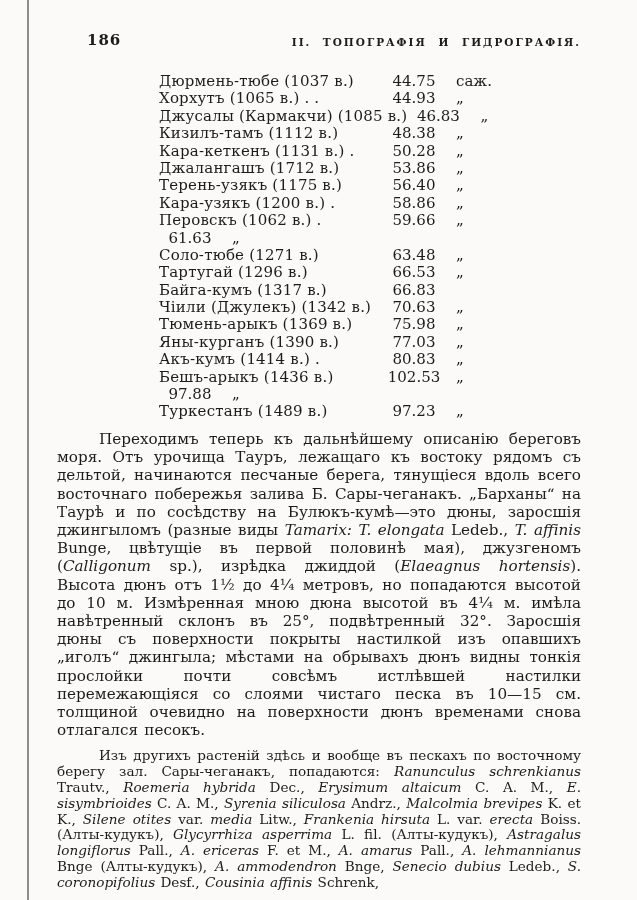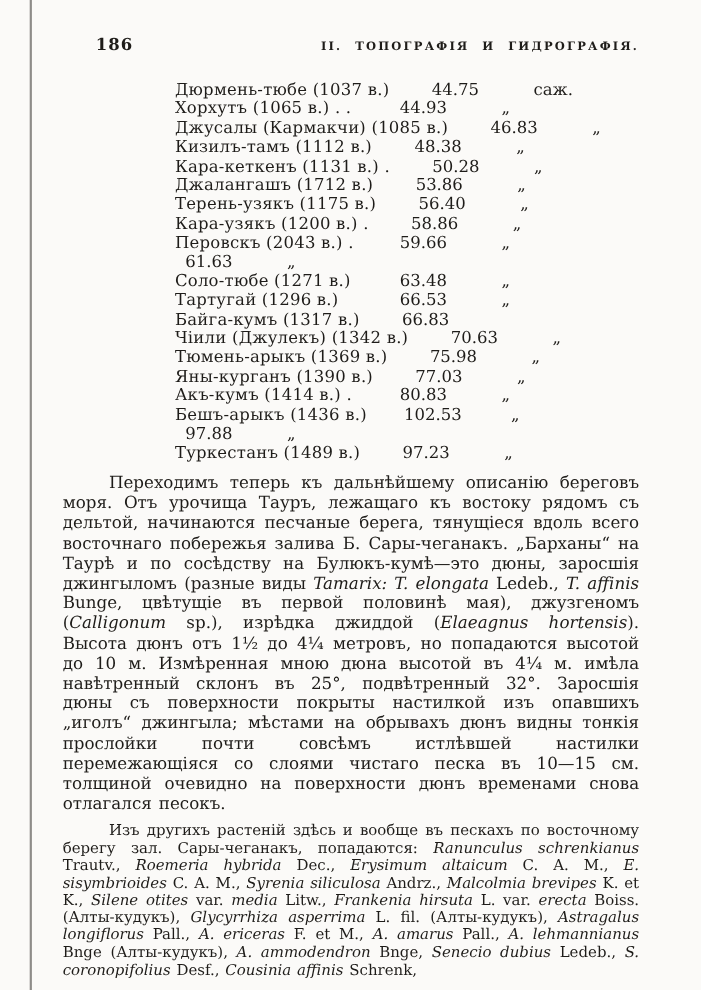--- a/index.html
+++ b/index.html
@@ -26,21 +26,20 @@
     letter-spacing:2px;word-spacing:6px;
   }
   .etable{
     position:absolute;left:159px;top:73px;width:341px;
     font-size:15px;
   }
   .trow{
     display:flex;align-items:baseline;
     height:17.4px;line-height:17.4px;
     white-space:nowrap;
-    gap:29px;
   }
   .tname{flex:1 1 auto;letter-spacing:0.2px;}
   .tval{flex:0 0 62px;text-align:center;}
   .tunit{flex:0 0 44px;padding-left:11px;}
   .body-text{
     position:absolute;left:57px;top:430px;width:524px;
   }
   .para{
     margin:0;text-align:justify;text-indent:42px;
   }
@@ -100,21 +99,21 @@
         <span class="tname">Терень-узякъ (1175 в.)</span>
         <span class="tval">56.40</span>
         <span class="tunit">„</span>
       </div>
       <div class="trow">
         <span class="tname">Кара-узякъ (1200 в.) .</span>
         <span class="tval">58.86</span>
         <span class="tunit">„</span>
       </div>
       <div class="trow">
-        <span class="tname">Перовскъ (2043 в.)  .</span>
+        <span class="tname">Перовскъ (1062 в.)  .</span>
         <span class="tval">59.66</span>
         <span class="tunit">„</span>
       </div>
       <div class="trow">
         <span class="tval">61.63</span>
         <span class="tunit">„</span>
       </div>
       <div class="trow">
         <span class="tname">Соло-тюбе (1271 в.)</span>
         <span class="tval">63.48</span>

